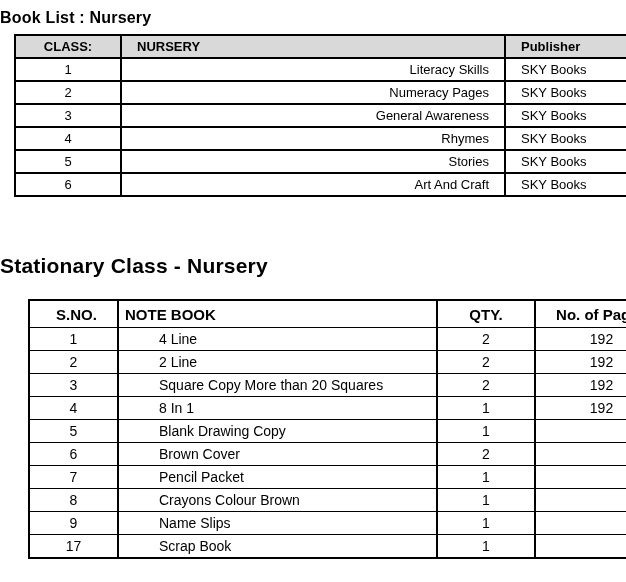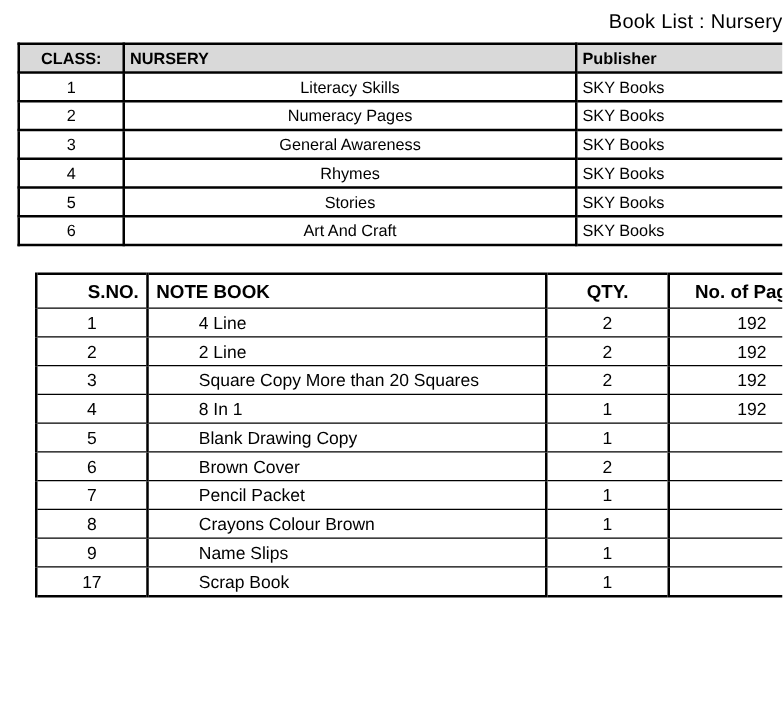--- a/index.html
+++ b/index.html
@@ -10,24 +10,23 @@
   .page {
     position: relative;
     width: 626px;
     height: 582px;
     background: #ffffff;
     font-family: "Liberation Sans", sans-serif;
     color: #000000;
     overflow: hidden;
   }
   .doc-title {
-    text-align: right;
-    font-weight: normal;
+    text-align: left;
+    font-weight: bold;
     color: #000000;
-    padding-left: 32px;
   }
   .title-book-list {
     padding-top: 9px;
     font-size: 16px;
     letter-spacing: 0.2px;
   }
   .title-stationary {
     margin-top: 57px;
     font-size: 21px;
     letter-spacing: 0.2px;
@@ -38,37 +37,37 @@
     background: #ffffff;
   }
   
   .book-table {
     margin: 7px 0 0 14px;
     width: 588px;
   }
   .book-table th, .book-table td {
     border: 2px solid #000000;
     height: 21px;
-    padding: 0 4px;
+    padding: 0 15px;
     font-size: 13px;
     line-height: 1;
     vertical-align: middle;
     overflow: hidden;
     white-space: nowrap;
   }
   .book-table th {
     background: #d9d9d9;
     font-weight: bold;
     text-align: left;
   }
   .book-table th:nth-child(1) { width: 74px; text-align: center; }
   .book-table th:nth-child(2) { width: 352px; }
   .book-table th:nth-child(3) { width: 162px; }
   .book-table td:nth-child(1) { text-align: center; }
-  .book-table td:nth-child(2) { text-align: center; }
+  .book-table td:nth-child(2) { text-align: right; }
   .book-table td:nth-child(3) { text-align: left; }
   
   .stationary-table {
     margin: 21px 0 0 28px;
     width: 563px;
   }
   .stationary-table th, .stationary-table td {
     border-left: 2px solid #000000;
     border-right: 2px solid #000000;
     border-top: 1px solid #000000;
@@ -81,21 +80,21 @@
     white-space: nowrap;
   }
   .stationary-table { border: 2px solid #000000; }
   .stationary-table th {
     height: 26px;
     font-size: 15px;
     font-weight: bold;
     background: #ffffff;
   }
   .stationary-table td { height: 22px; }
-  .stationary-table th:nth-child(1) { width: 55px; text-align: right; padding-left: 26px; }
+  .stationary-table th:nth-child(1) { width: 55px; text-align: left; padding-left: 26px; }
   .stationary-table th:nth-child(2) { width: 305px; text-align: left; border-radius: 10px; }
   .stationary-table th:nth-child(3) { width: 84px; }
   .stationary-table th:nth-child(4) { width: 119px; text-align: center; }
   .stationary-table td:nth-child(1) { text-align: center; }
   .stationary-table td:nth-child(2) { text-align: left; padding-left: 40px; }
   .stationary-table td:nth-child(3) { text-align: center; }
   .stationary-table td:nth-child(4) { text-align: center; }
 </style>
 </head>
 <body>
@@ -139,20 +138,21 @@
           <td>SKY Books</td>
         </tr>
         <tr>
           <td>6</td>
           <td>Art And Craft</td>
           <td>SKY Books</td>
         </tr>
       </tbody>
   </table>
 
+  <div class="doc-title title-stationary">Stationary Class - Nursery</div>
 
   <table class="stationary-table">
     <thead>
       <tr>
         <th>S.NO.</th>
         <th>NOTE BOOK</th>
         <th>QTY.</th>
         <th>No. of Pages</th>
       </tr>
     </thead>

